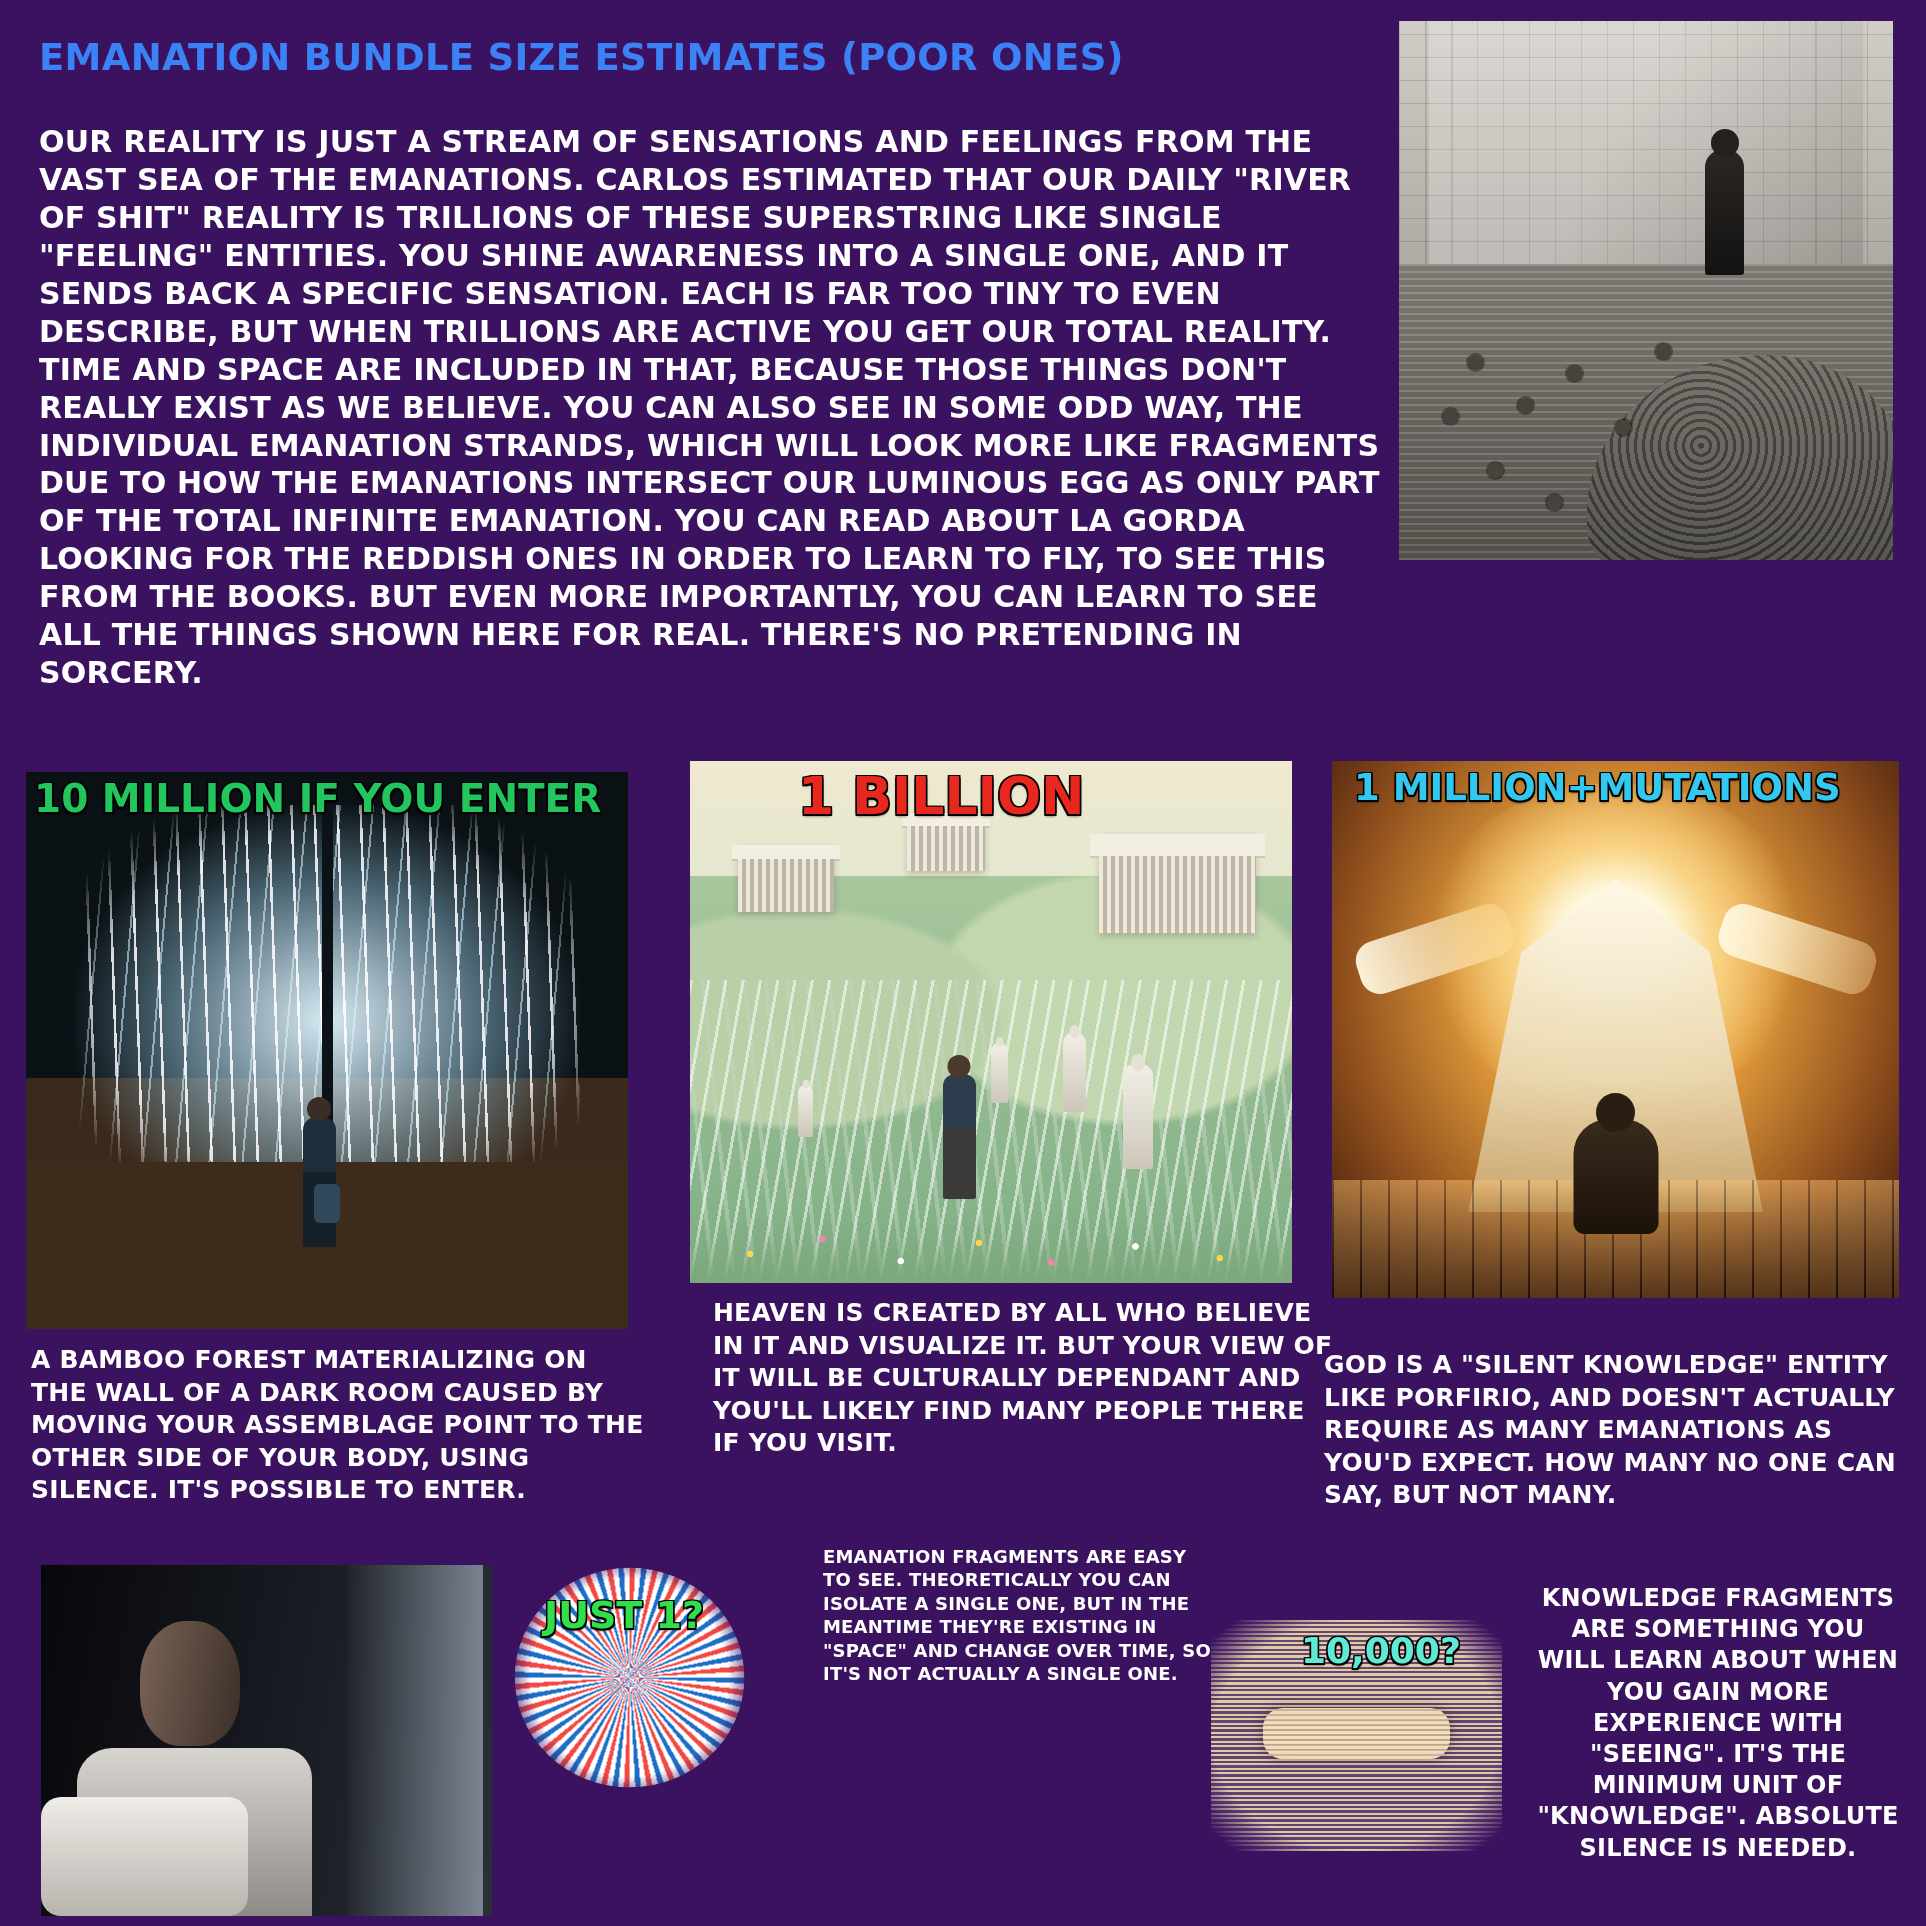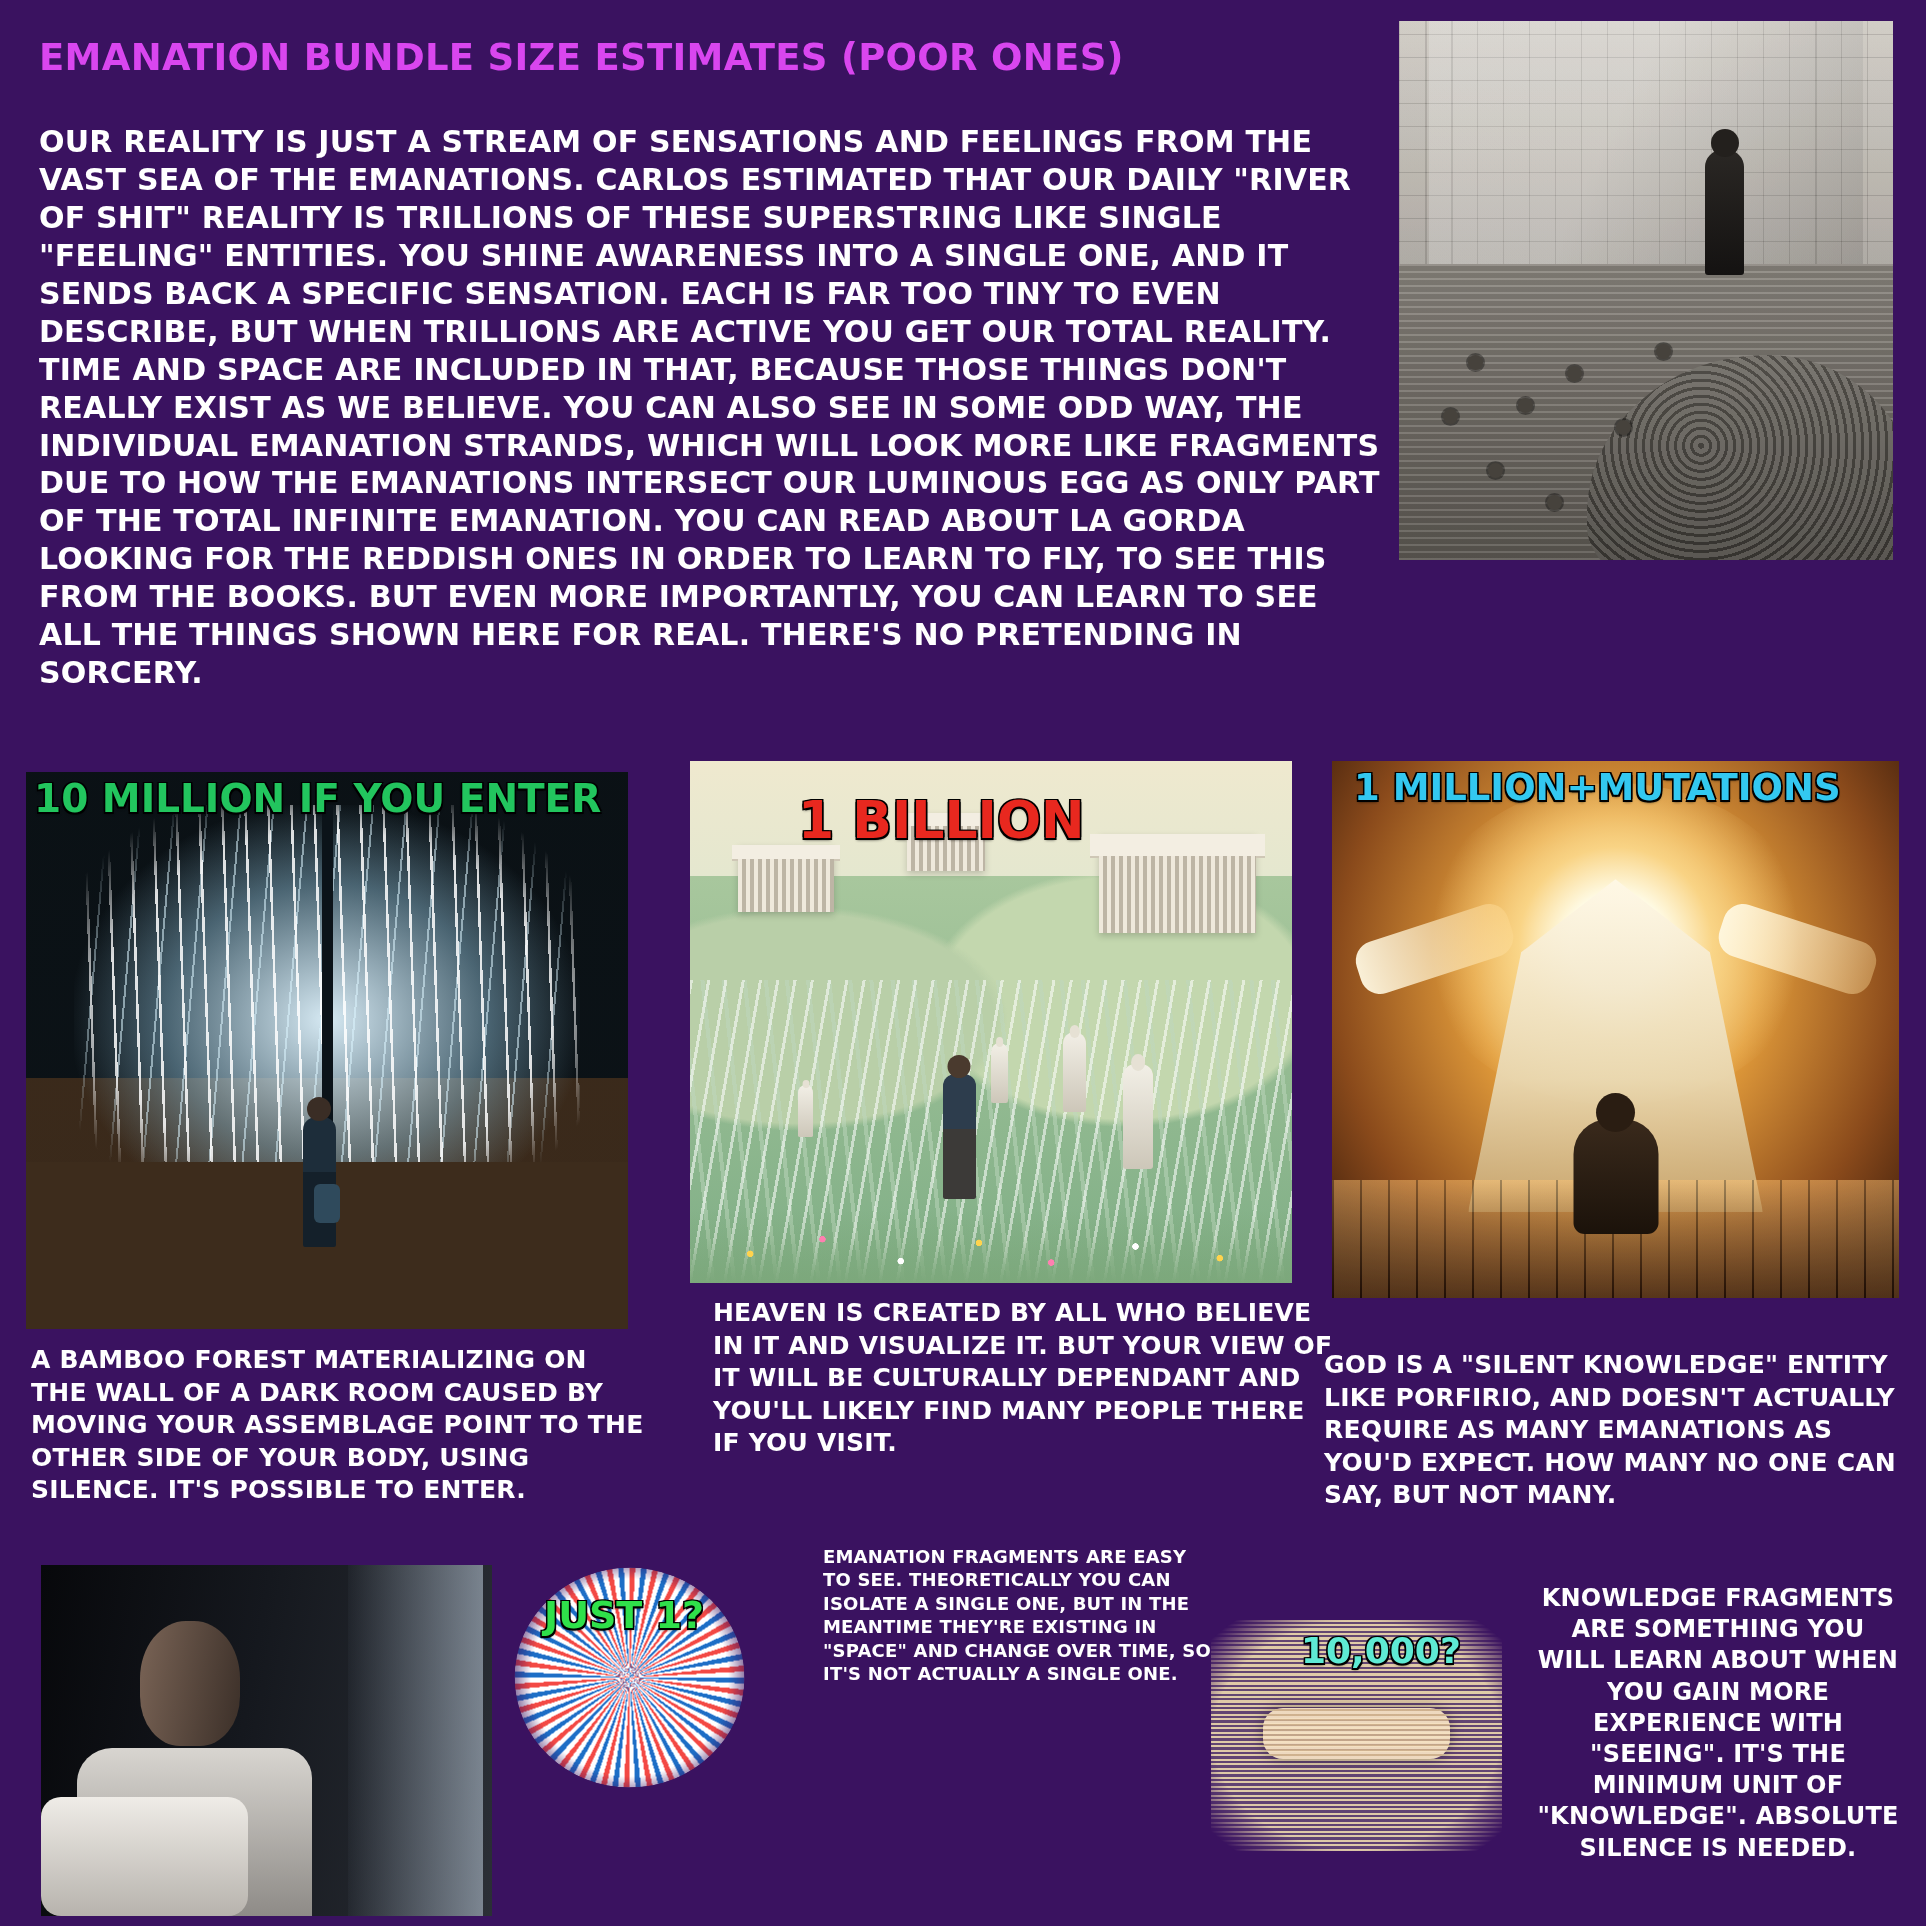--- a/index.html
+++ b/index.html
@@ -38,21 +38,21 @@
   }
 
   
   #title {
     position: absolute;
     left: 39px;
     top: 39px;
     width: 1314px;
     font-size: 37px;
     line-height: 1.0;
-    color: #d946ef;
+    color: #3b82f6;
   }
   #intro {
     position: absolute;
     left: 39px;
     top: 123px;
     width: 1344px;
     font-size: 30px;
     line-height: 1.265;
   }
 
@@ -242,21 +242,20 @@
       radial-gradient(circle at 48% 45%, #ffd34d 0 3px, transparent 3.5px),
       radial-gradient(circle at 60% 72%, #ff7fb0 0 3px, transparent 3.5px),
       radial-gradient(circle at 74% 50%, #fff 0 3px, transparent 3.5px),
       radial-gradient(circle at 88% 66%, #ffd34d 0 3px, transparent 3.5px),
       linear-gradient(transparent, rgba(120,160,110,.45));
   }
   #badge-1b {
     left: 798px; top: 766px;
     font-size: 52px;
     color: #e8281f;
-    margin-top: 24px;
   }
 
   
   #img-god {
     left: 1332px; top: 761px; width: 567px; height: 537px;
     background: radial-gradient(ellipse at 50% 40%, #ffe9a8 0%, #e09a3a 35%, #8a4a1b 70%, #2a1208 100%);
   }
   #img-god .burst{
     position:absolute;left:50%;top:34%;transform:translate(-50%,-50%);
     width:70%;height:60%;border-radius:50%;

